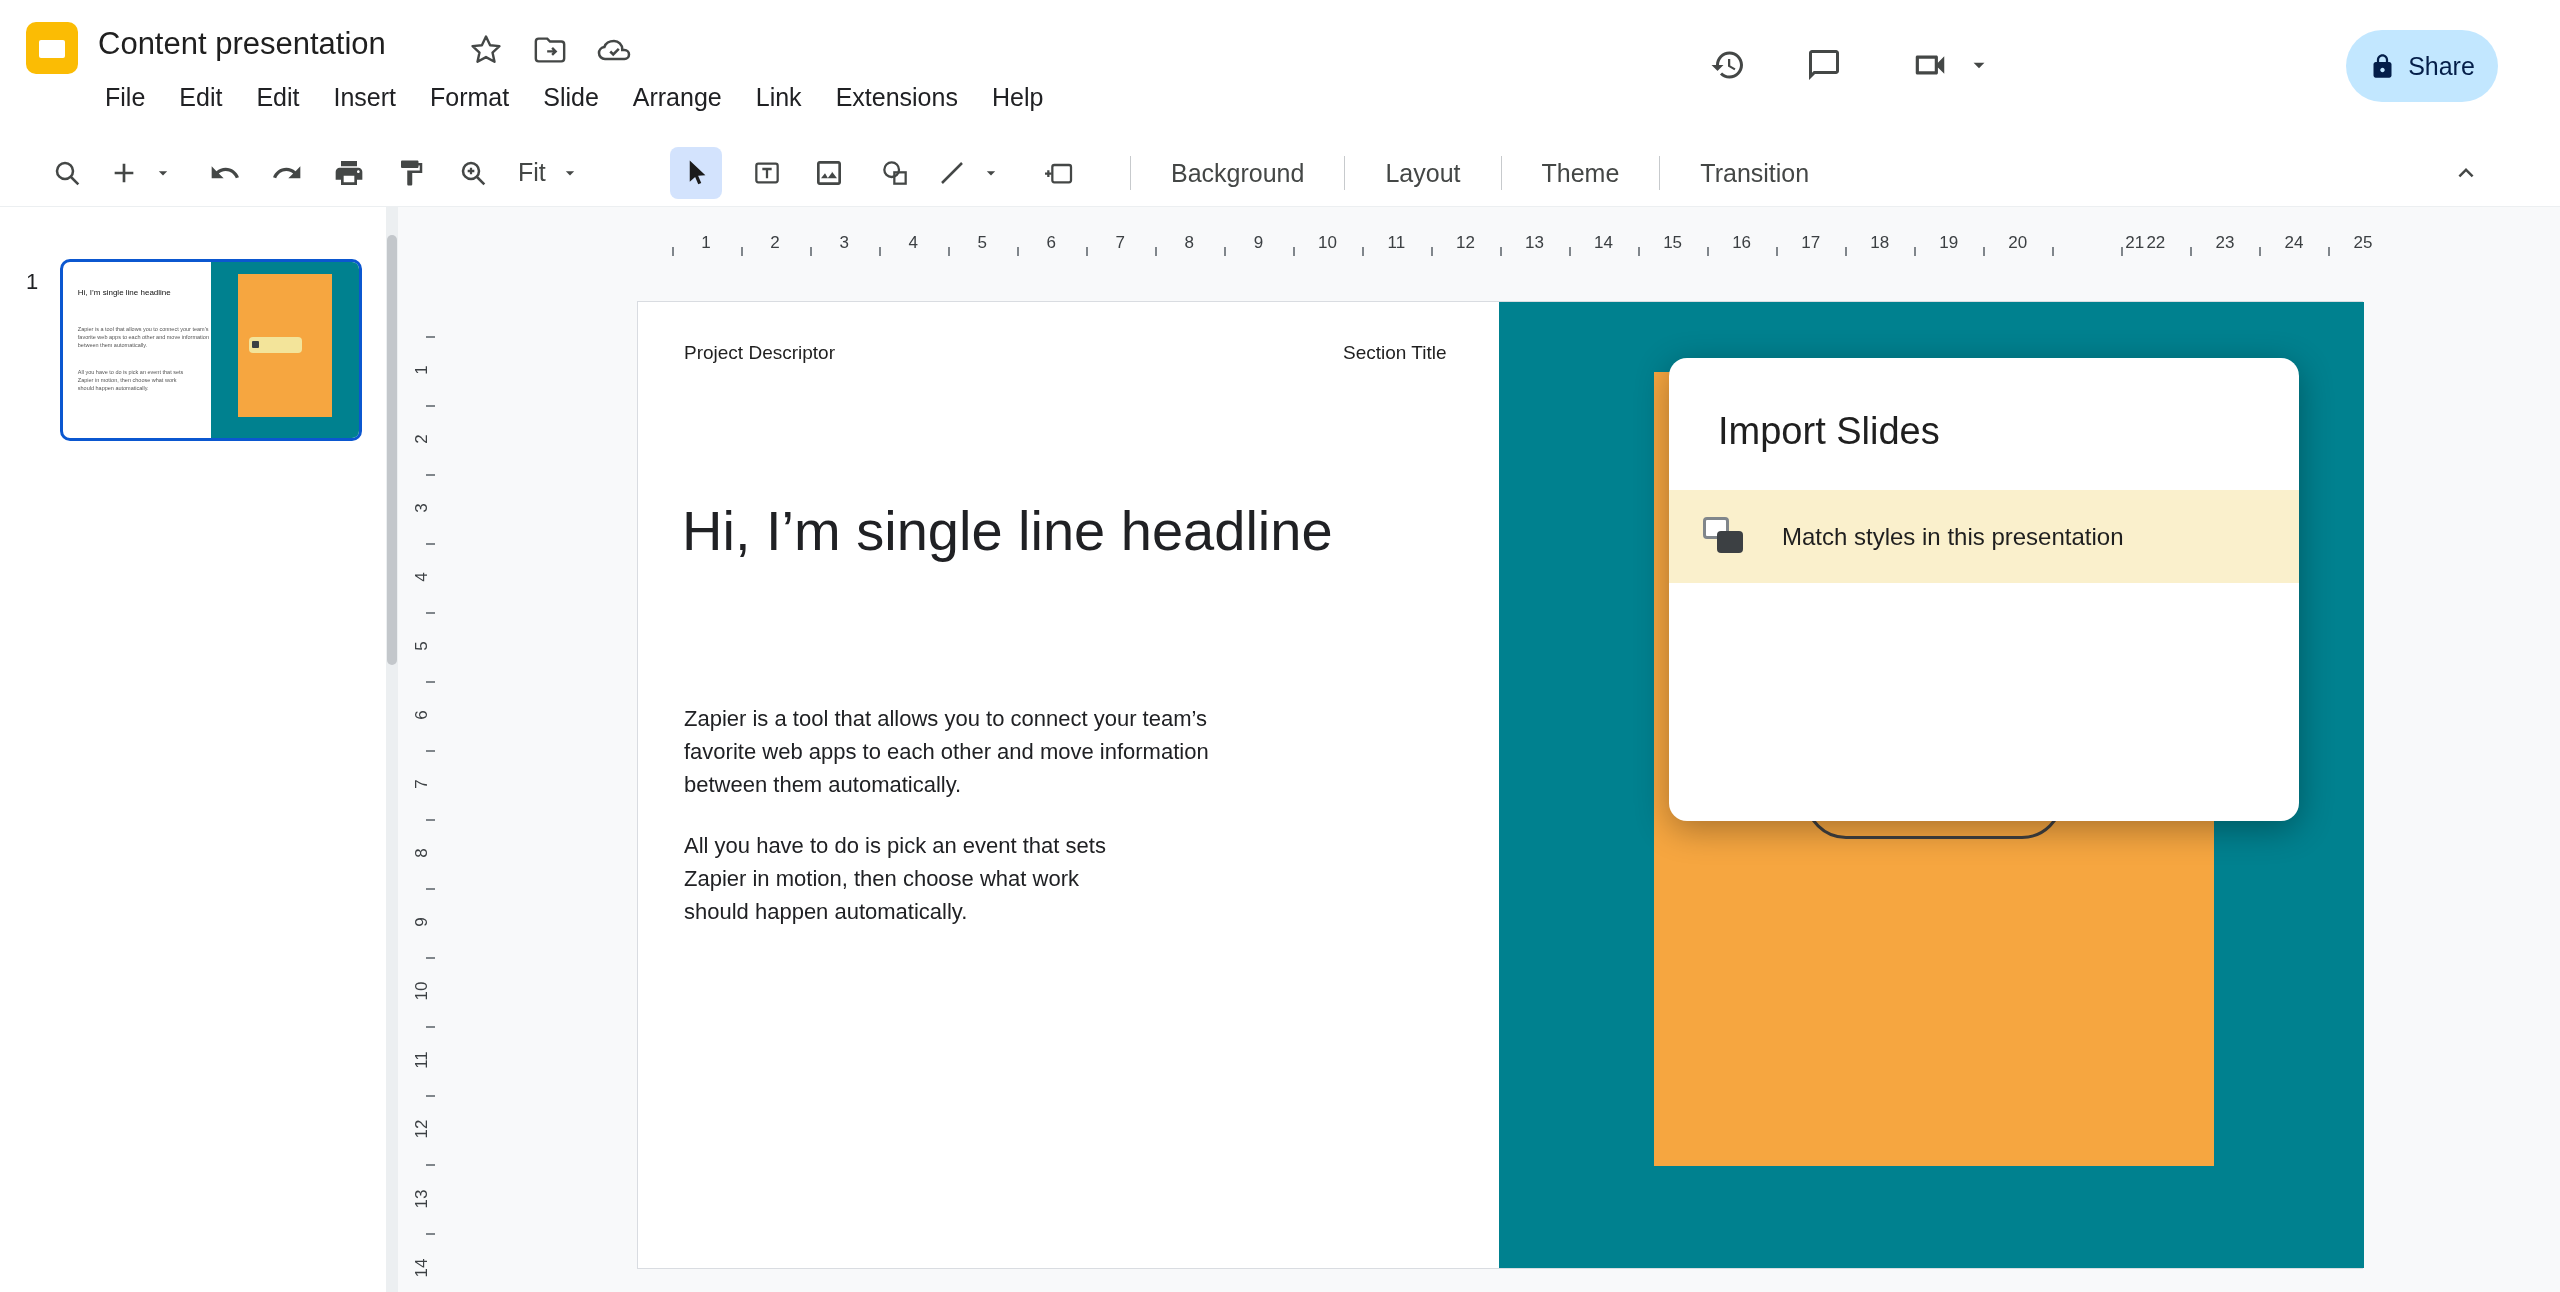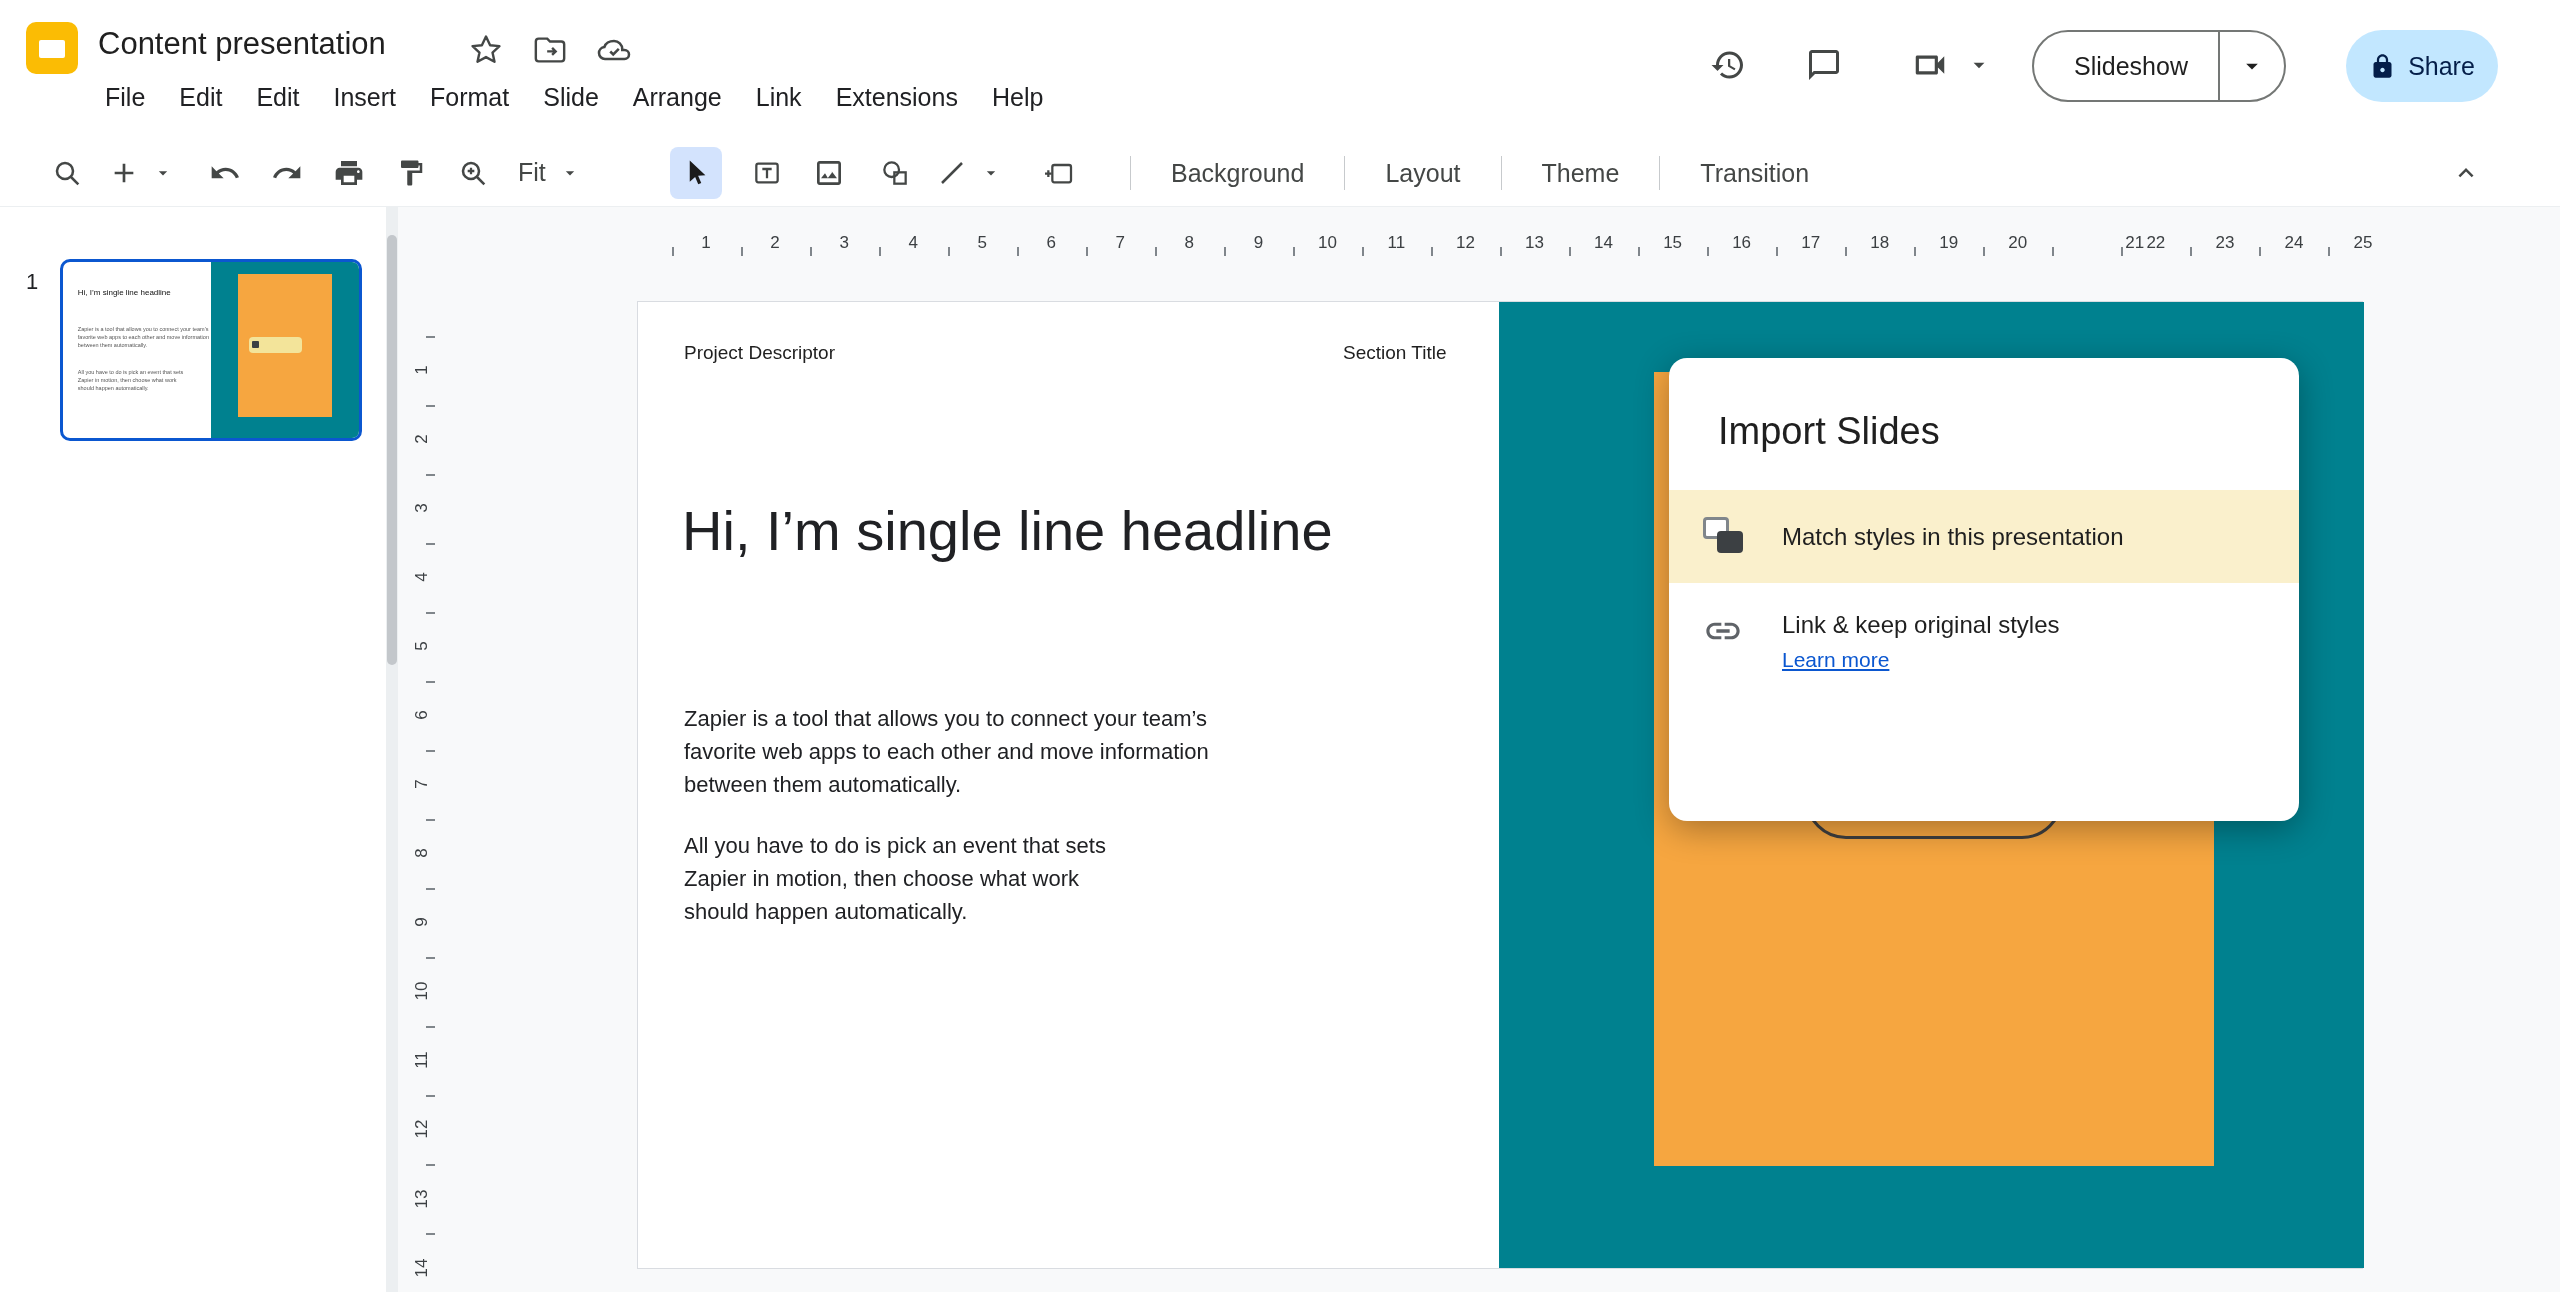--- a/index.html
+++ b/index.html
@@ -146,29 +146,20 @@
       <svg width="38" height="38" viewBox="0 0 24 24">
           <path d="M15 8v8H5V8h10m1-2H4c-.55 0-1 .45-1 1v10c0 .55.45 1 1 1h12c.55 0 1-.45 1-1v-3.5l4 4v-11l-4 4V7c0-.55-.45-1-1-1z" fill="#444746"></path>
         </svg>
     </div>
     <div class="cam-caret" style="left:1964px">
       <svg width="26" height="26" viewBox="0 0 24 24">
           <path d="M7 10l5 5 5-5z" fill="#444746"></path>
         </svg>
     </div>
 
-    <div class="slideshow-btn">
-      <span class="ss-label">Slideshow</span>
-      <span class="ss-divider"></span>
-      <span class="ss-caret">
-        <svg width="28" height="28" viewBox="0 0 24 24">
-            <path d="M7 10l5 5 5-5z" fill="#1f1f1f"></path>
-          </svg>
-      </span>
-    </div>
 
     <div class="share-btn">
       <span>
         <svg width="27" height="27" viewBox="0 0 24 24">
             <path d="M18 8h-1V6c0-2.76-2.24-5-5-5S7 3.24 7 6v2H6c-1.1 0-2 .9-2 2v10c0 1.1.9 2 2 2h12c1.1 0 2-.9 2-2V10c0-1.1-.9-2-2-2zm-6 9c-1.1 0-2-.9-2-2s.9-2 2-2 2 .9 2 2-.9 2-2 2zm3-9H9V6c0-1.66 1.34-3 3-3s3 1.34 3 3v2z" fill="#041E49"></path>
           </svg>
       </span>
       <span class="share-label">Share</span>
     </div>
   </header>
@@ -404,24 +395,16 @@
     <div class="dlg-list">
         <div class="dlg-row hl">
           <span class="dlg-ic">
             <span class="sq-back"></span>
             <span class="sq-front"></span>
           </span>
           <div class="dlg-tx">
             <div class="dlg-label">Match styles in this presentation</div>
           </div>
         </div>
-        <div class="dlg-row has-link">
-          <span class="dlg-ic">
-            <svg width="40" height="40" viewBox="0 0 24 24">
-              <path d="M3.9 12c0-1.71 1.39-3.1 3.1-3.1h4V7H7c-2.76 0-5 2.24-5 5s2.24 5 5 5h4v-1.9H7c-1.71 0-3.1-1.39-3.1-3.1zM8 13h8v-2H8v2zm9-6h-4v1.9h4c1.71 0 3.1 1.39 3.1 3.1s-1.39 3.1-3.1 3.1h-4V17h4c2.76 0 5-2.24 5-5s-2.24-5-5-5z" fill="#5f6368"></path>
-            </svg>
-          </span>
-          <div class="dlg-tx"><div class="dlg-label">Link &amp; keep original styles</div><span class="dlg-link">Learn more</span></div>
-        </div>
       </div>
   </div>
 
 </div>
 
 </body></html>

